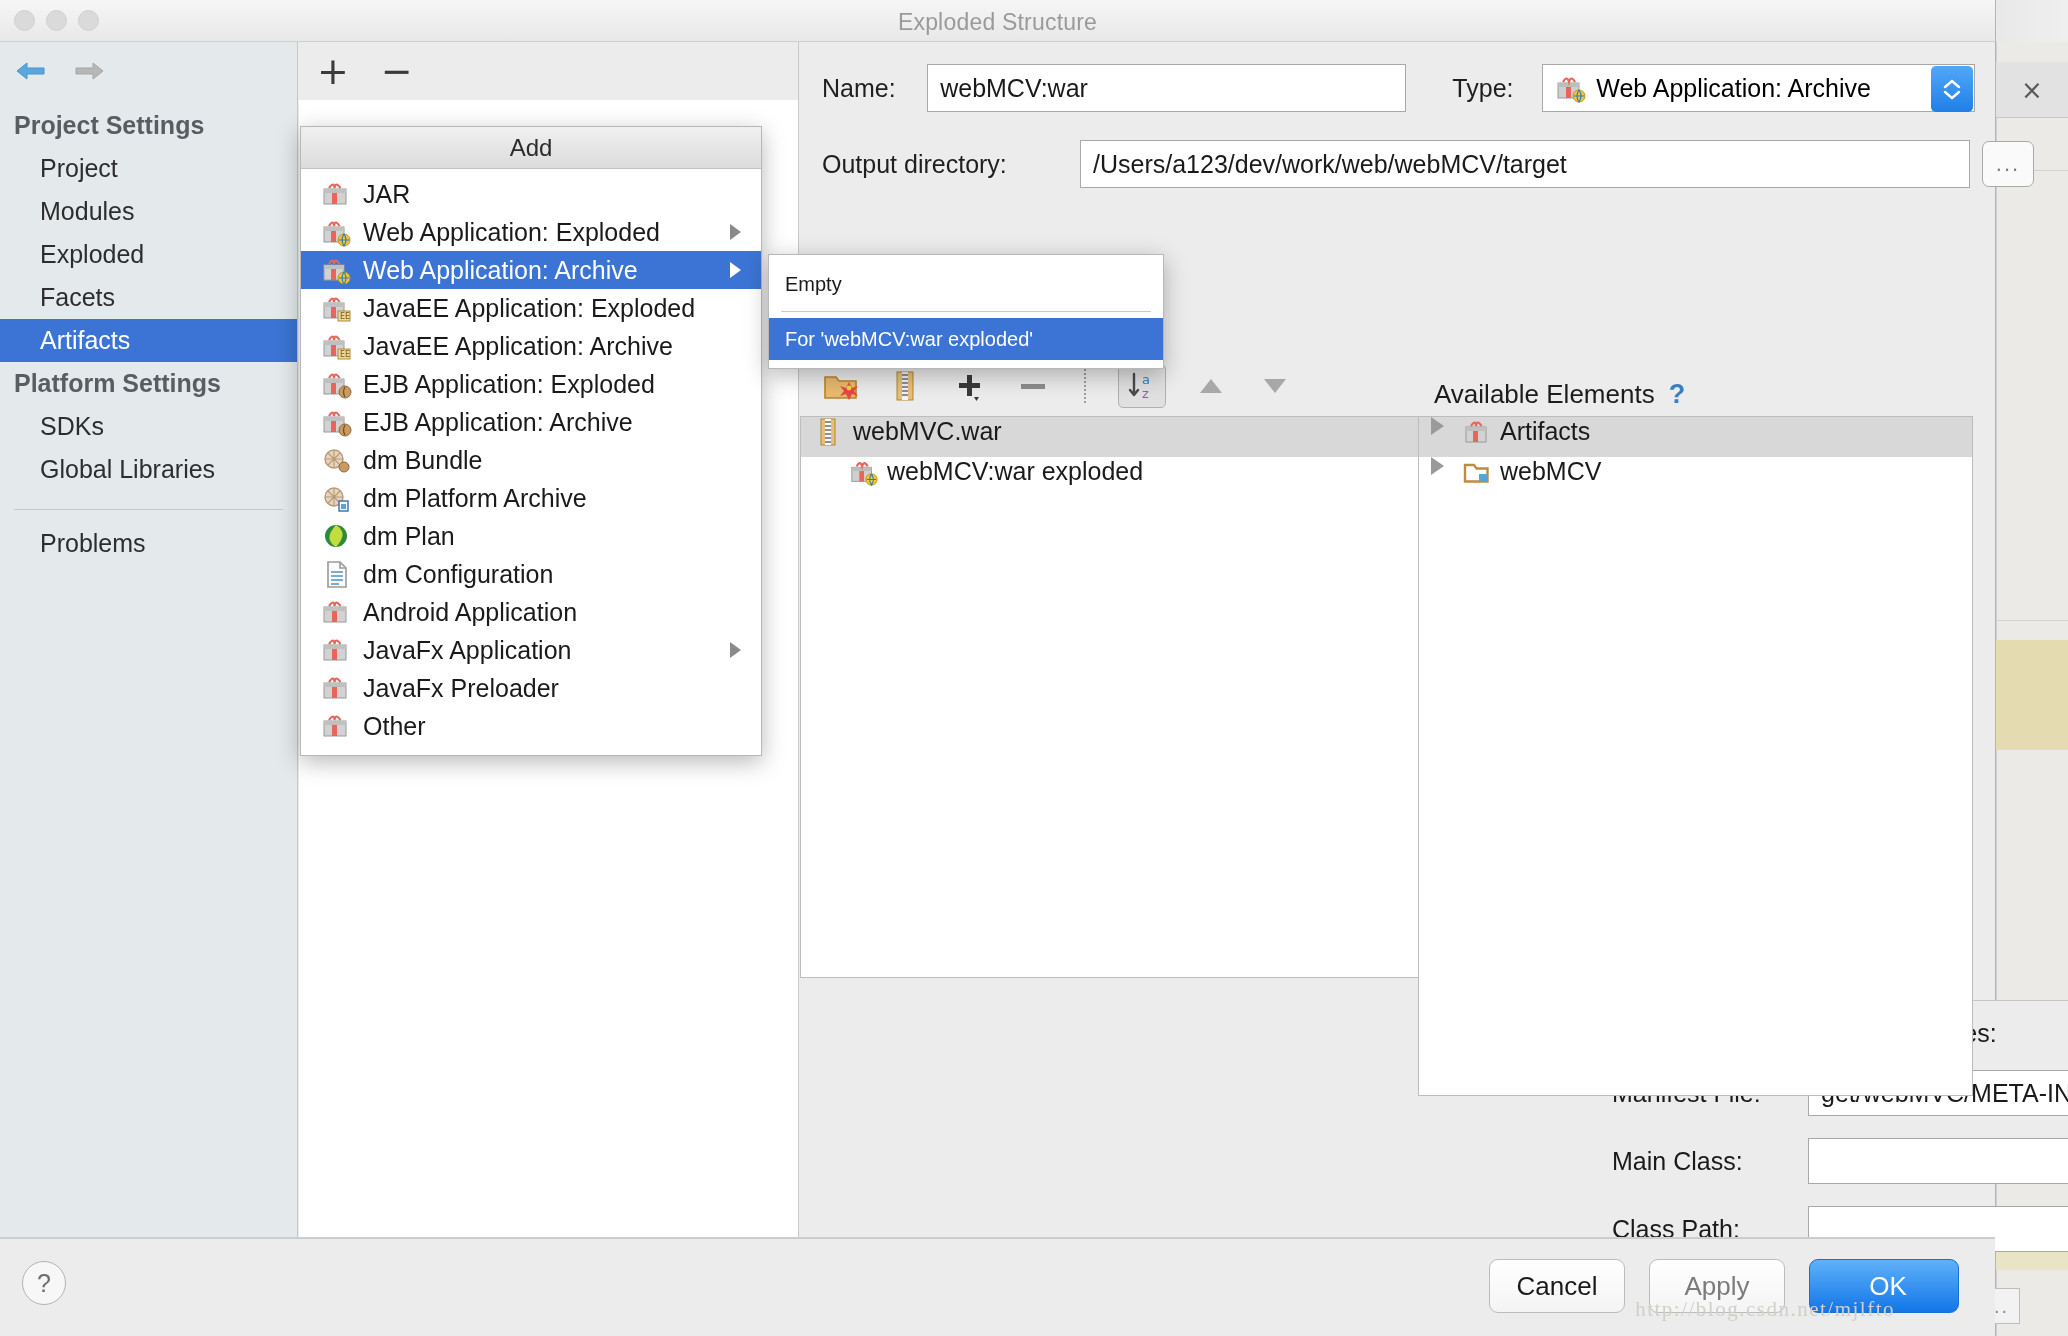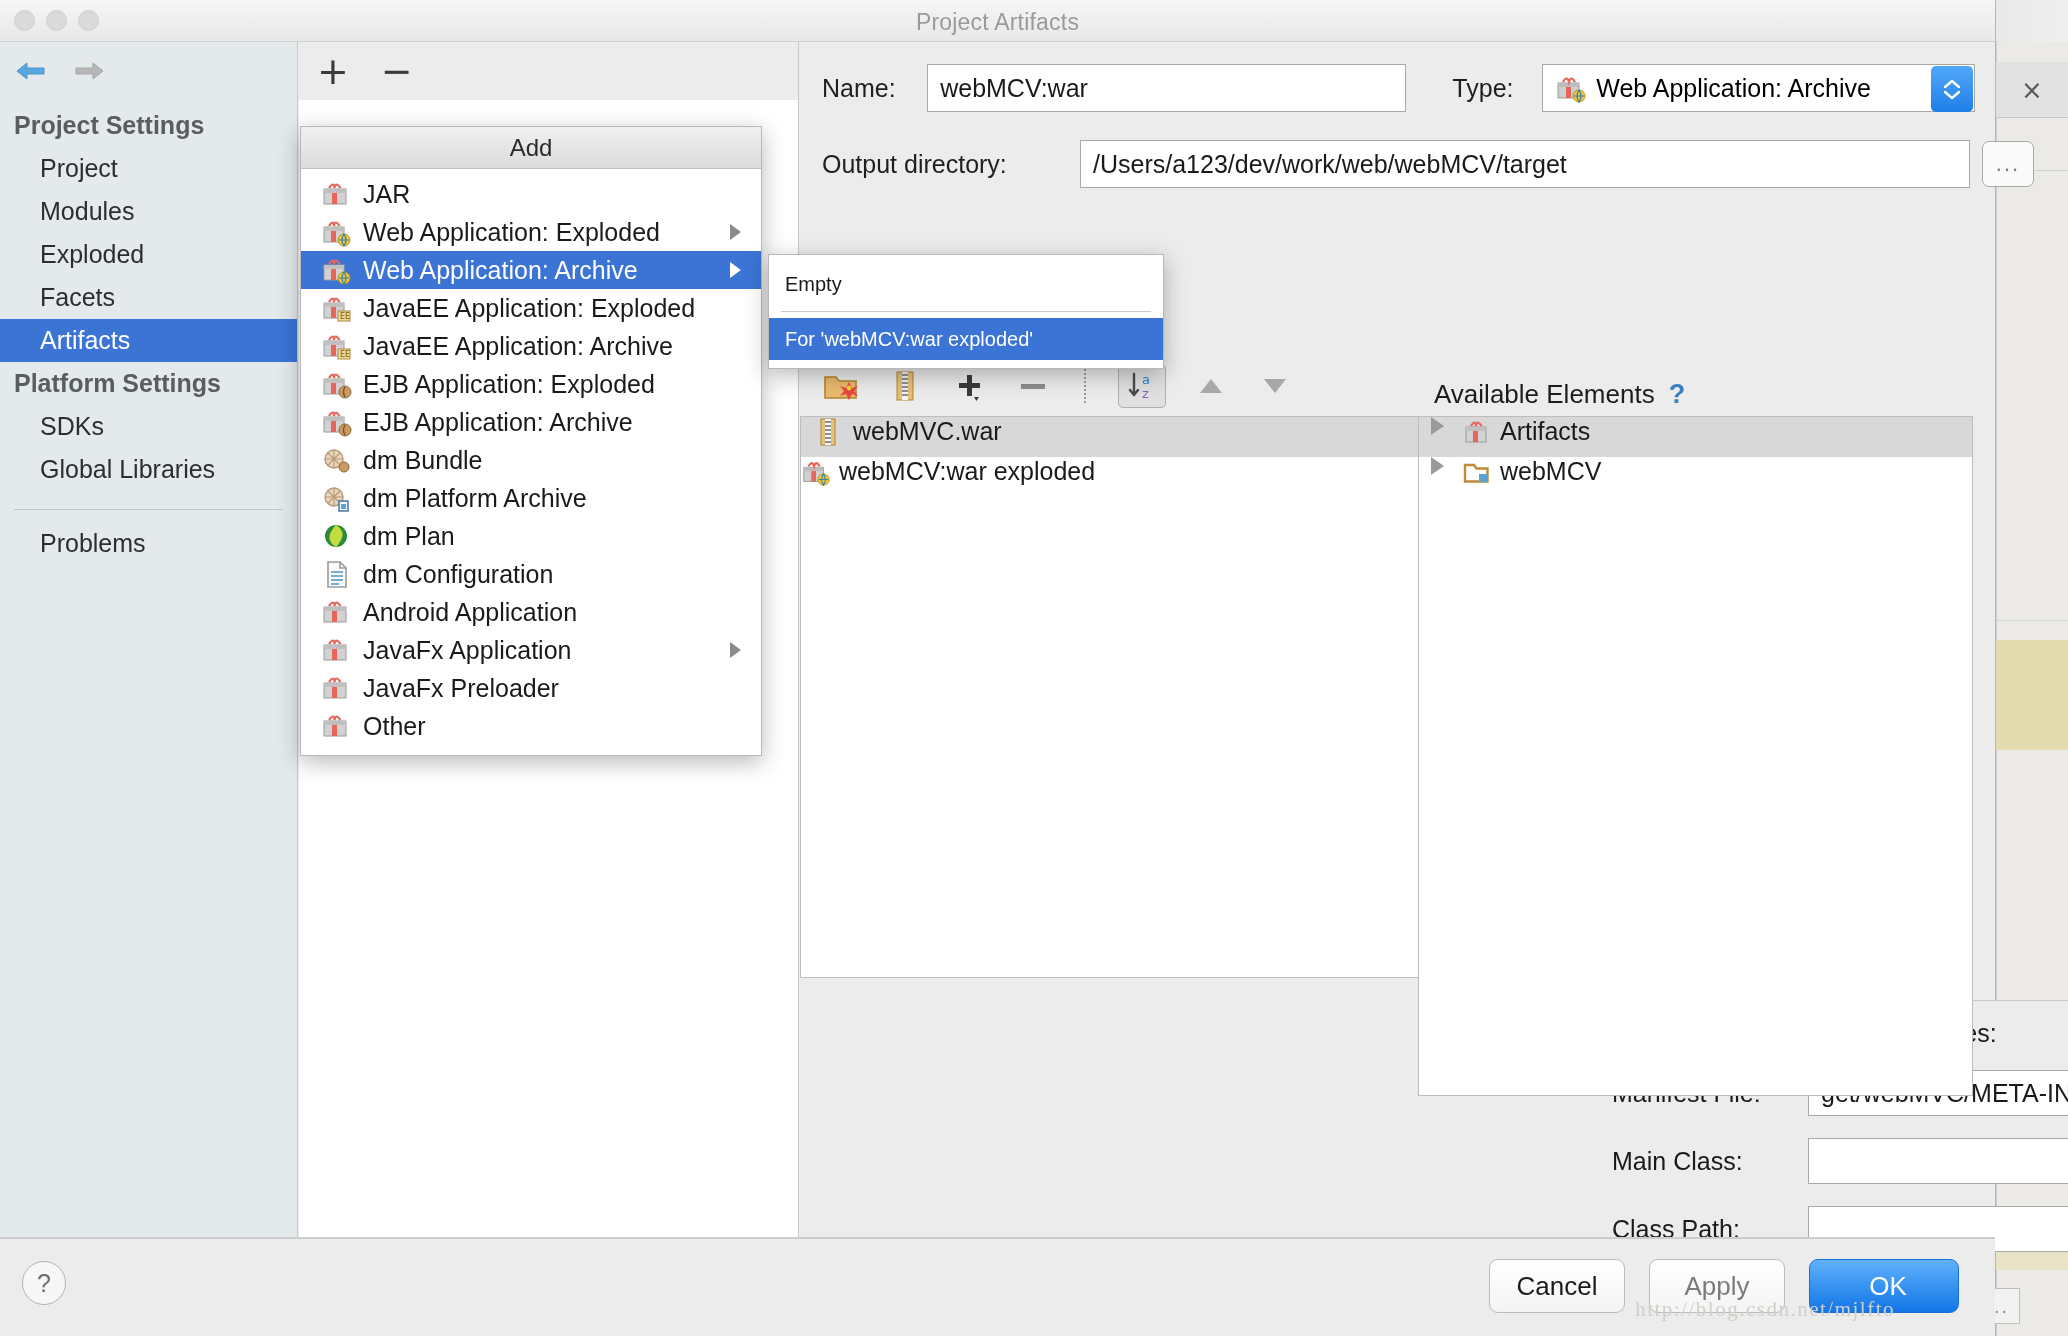--- a/index.html
+++ b/index.html
@@ -271,21 +271,21 @@
 </div>
 
 <div id="dialog">
 
   <div id="titlebar">
     <div id="window-dots">
       <div class="dot"></div>
       <div class="dot"></div>
       <div class="dot"></div>
     </div>
-    <div id="title-text">Project Artifacts</div>
+    <div id="title-text">Exploded Structure</div>
   </div>
 
   <div id="dlg-body">
 
     <div id="sidebar">
       <div id="nav-arrows">
         <span class="nav-arrow">
           <svg width="34" height="30" viewBox="0 0 34 30">
               <path d="M3 15 L13 7 L13 12 L30 12 L30 18 L13 18 L13 23 Z" fill="#5aa7e0" stroke="#4a94cd" stroke-width="1"></path>
             </svg>
@@ -438,21 +438,21 @@
           <svg width="26" height="30" viewBox="0 0 26 30">
             <rect x="6" y="2" width="14" height="26" fill="#e5c07b" stroke="#b5842f"></rect>
             <rect x="10" y="2" width="6" height="26" fill="#f7f7f7"></rect>
             <g stroke="#6e6e6e" stroke-width="1.3">
                 <path d="M10 5 h6 M10 9 h6 M10 13 h6 M10 17 h6 M10 21 h6 M10 25 h6"></path>
               </g>
           </svg>
         </span>
         <span>webMVC.war</span>
       </div>
-      <div class="tree-row" style="">
+      <div class="tree-row" style="padding-left:48px">
         <span class="t-icon">
           <svg width="30" height="30" viewBox="0 0 32 30">
             <rect x="3" y="10" width="21" height="15" fill="#cfcfcf" stroke="#9a9a9a"></rect>
             <rect x="11" y="10" width="5" height="15" fill="#e8655c"></rect>
             <rect x="3" y="10" width="21" height="4" fill="#bdbdbd"></rect>
             <path d="M8 9 q4 -7 6 0 q2 -7 6 0" fill="none" stroke="#e8655c" stroke-width="2.2"></path>
             <circle cx="24" cy="23" r="6" fill="#f3c63b" stroke="#b99518"></circle>
             <path d="M19 23 h10 M24 17 q4 6 0 12 q-4 -6 0 -12" fill="none" stroke="#2f7fb5" stroke-width="1.2"></path>
           </svg>
         </span>

